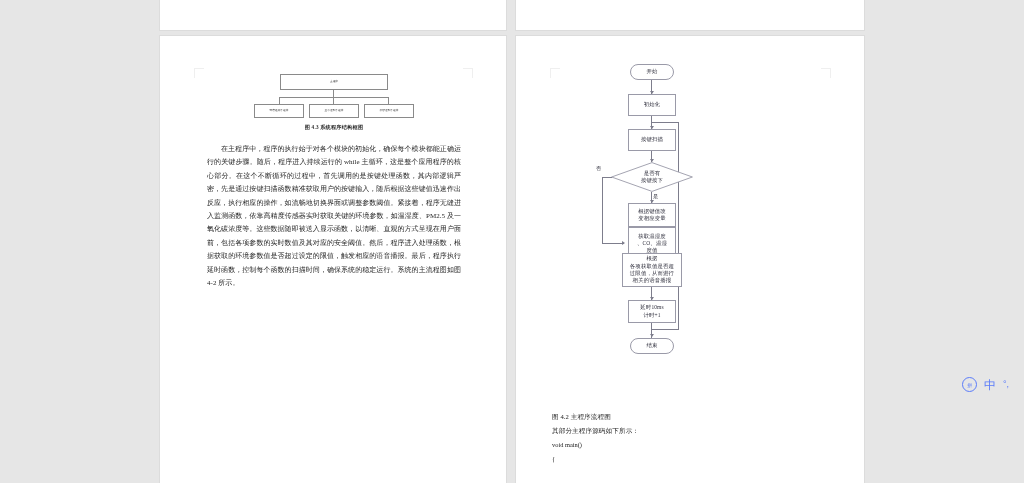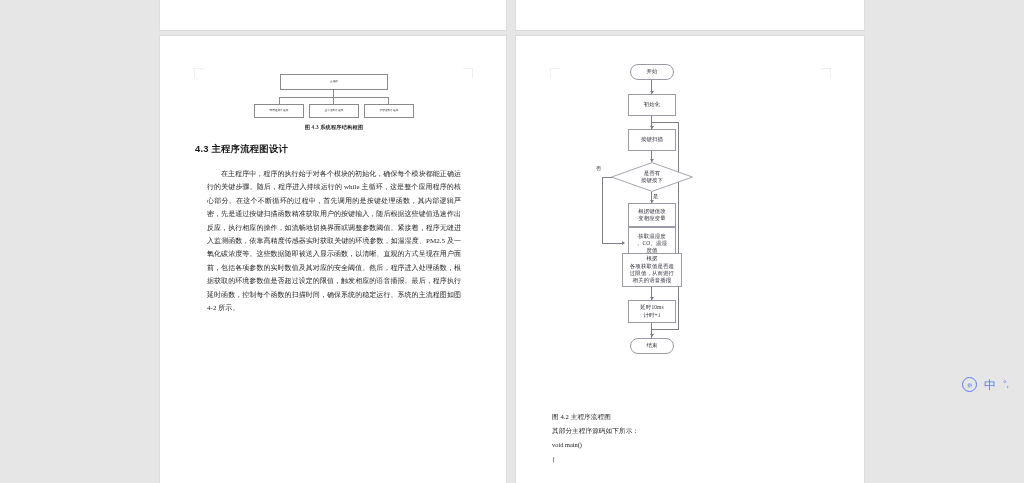--- a/index.html
+++ b/index.html
@@ -246,21 +246,20 @@
           <div class="sline" style="left:134px;top:23px;width:1px;height:7px;"></div>
 
           <div class="sbox" id="sbox-c1">环境检测子程序</div>
           <div class="sbox" id="sbox-c2">显示控制子程序</div>
           <div class="sbox" id="sbox-c3">按键控制子程序</div>
         </div>
       </div>
 
       <div class="fig-caption">图 4.3  系统程序结构框图</div>
 
-      <h2 class="section-heading">4.3  主程序流程图设计</h2>
 
       <p class="body-par">在主程序中，程序的执行始于对各个模块的初始化，确保每个模块都能正确运行的关键步骤。随后，程序进入持续运行的 while 主循环，这是整个应用程序的核心部分。在这个不断循环的过程中，首先调用的是按键处理函数，其内部逻辑严密，先是通过按键扫描函数精准获取用户的按键输入，随后根据这些键值迅速作出反应，执行相应的操作，如流畅地切换界面或调整参数阈值。紧接着，程序无缝进入监测函数，依靠高精度传感器实时获取关键的环境参数，如温湿度、PM2.5 及一氧化碳浓度等。这些数据随即被送入显示函数，以清晰、直观的方式呈现在用户面前，包括各项参数的实时数值及其对应的安全阈值。然后，程序进入处理函数，根据获取的环境参数值是否超过设定的限值，触发相应的语音播报。最后，程序执行延时函数，控制每个函数的扫描时间，确保系统的稳定运行。系统的主流程图如图 4-2 所示。</p>
     </div>
   </div>
 
   <div class="page" id="page-right">
     <div class="crop-mark crop-tl" style="left:34px;top:32px;"></div>
     <div class="crop-mark crop-tr" style="left:305px;top:32px;"></div>
 
     <div id="right-content">

